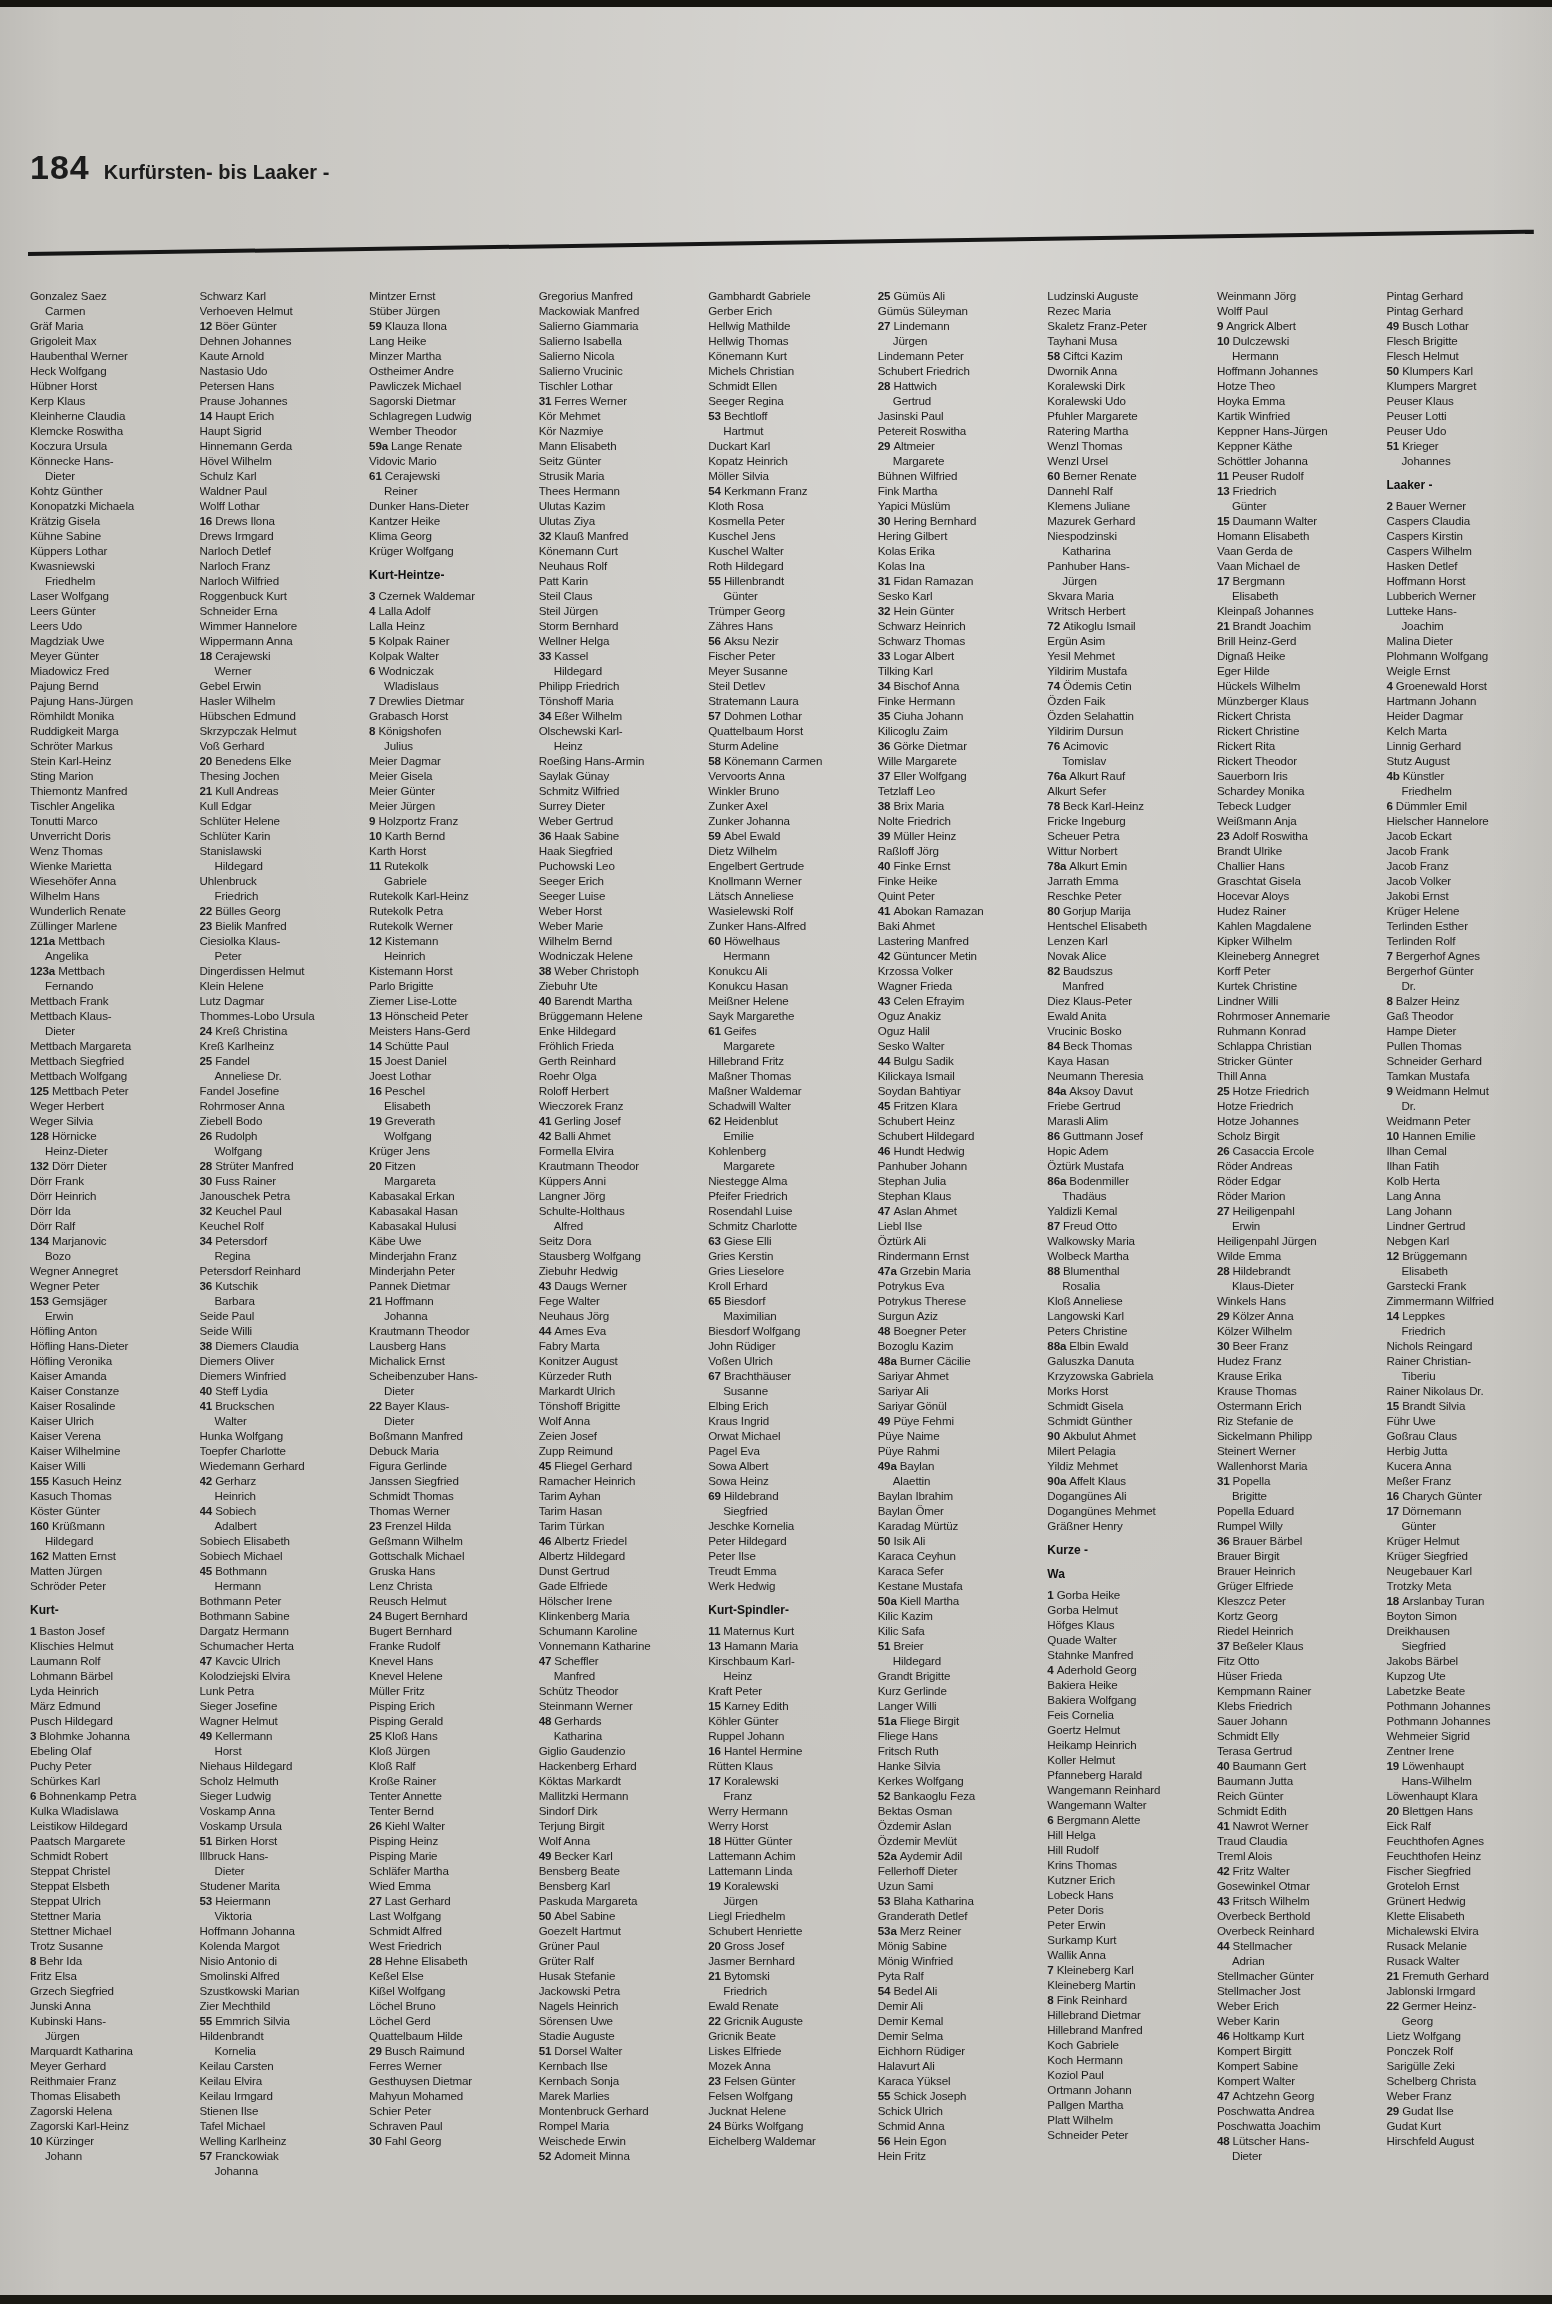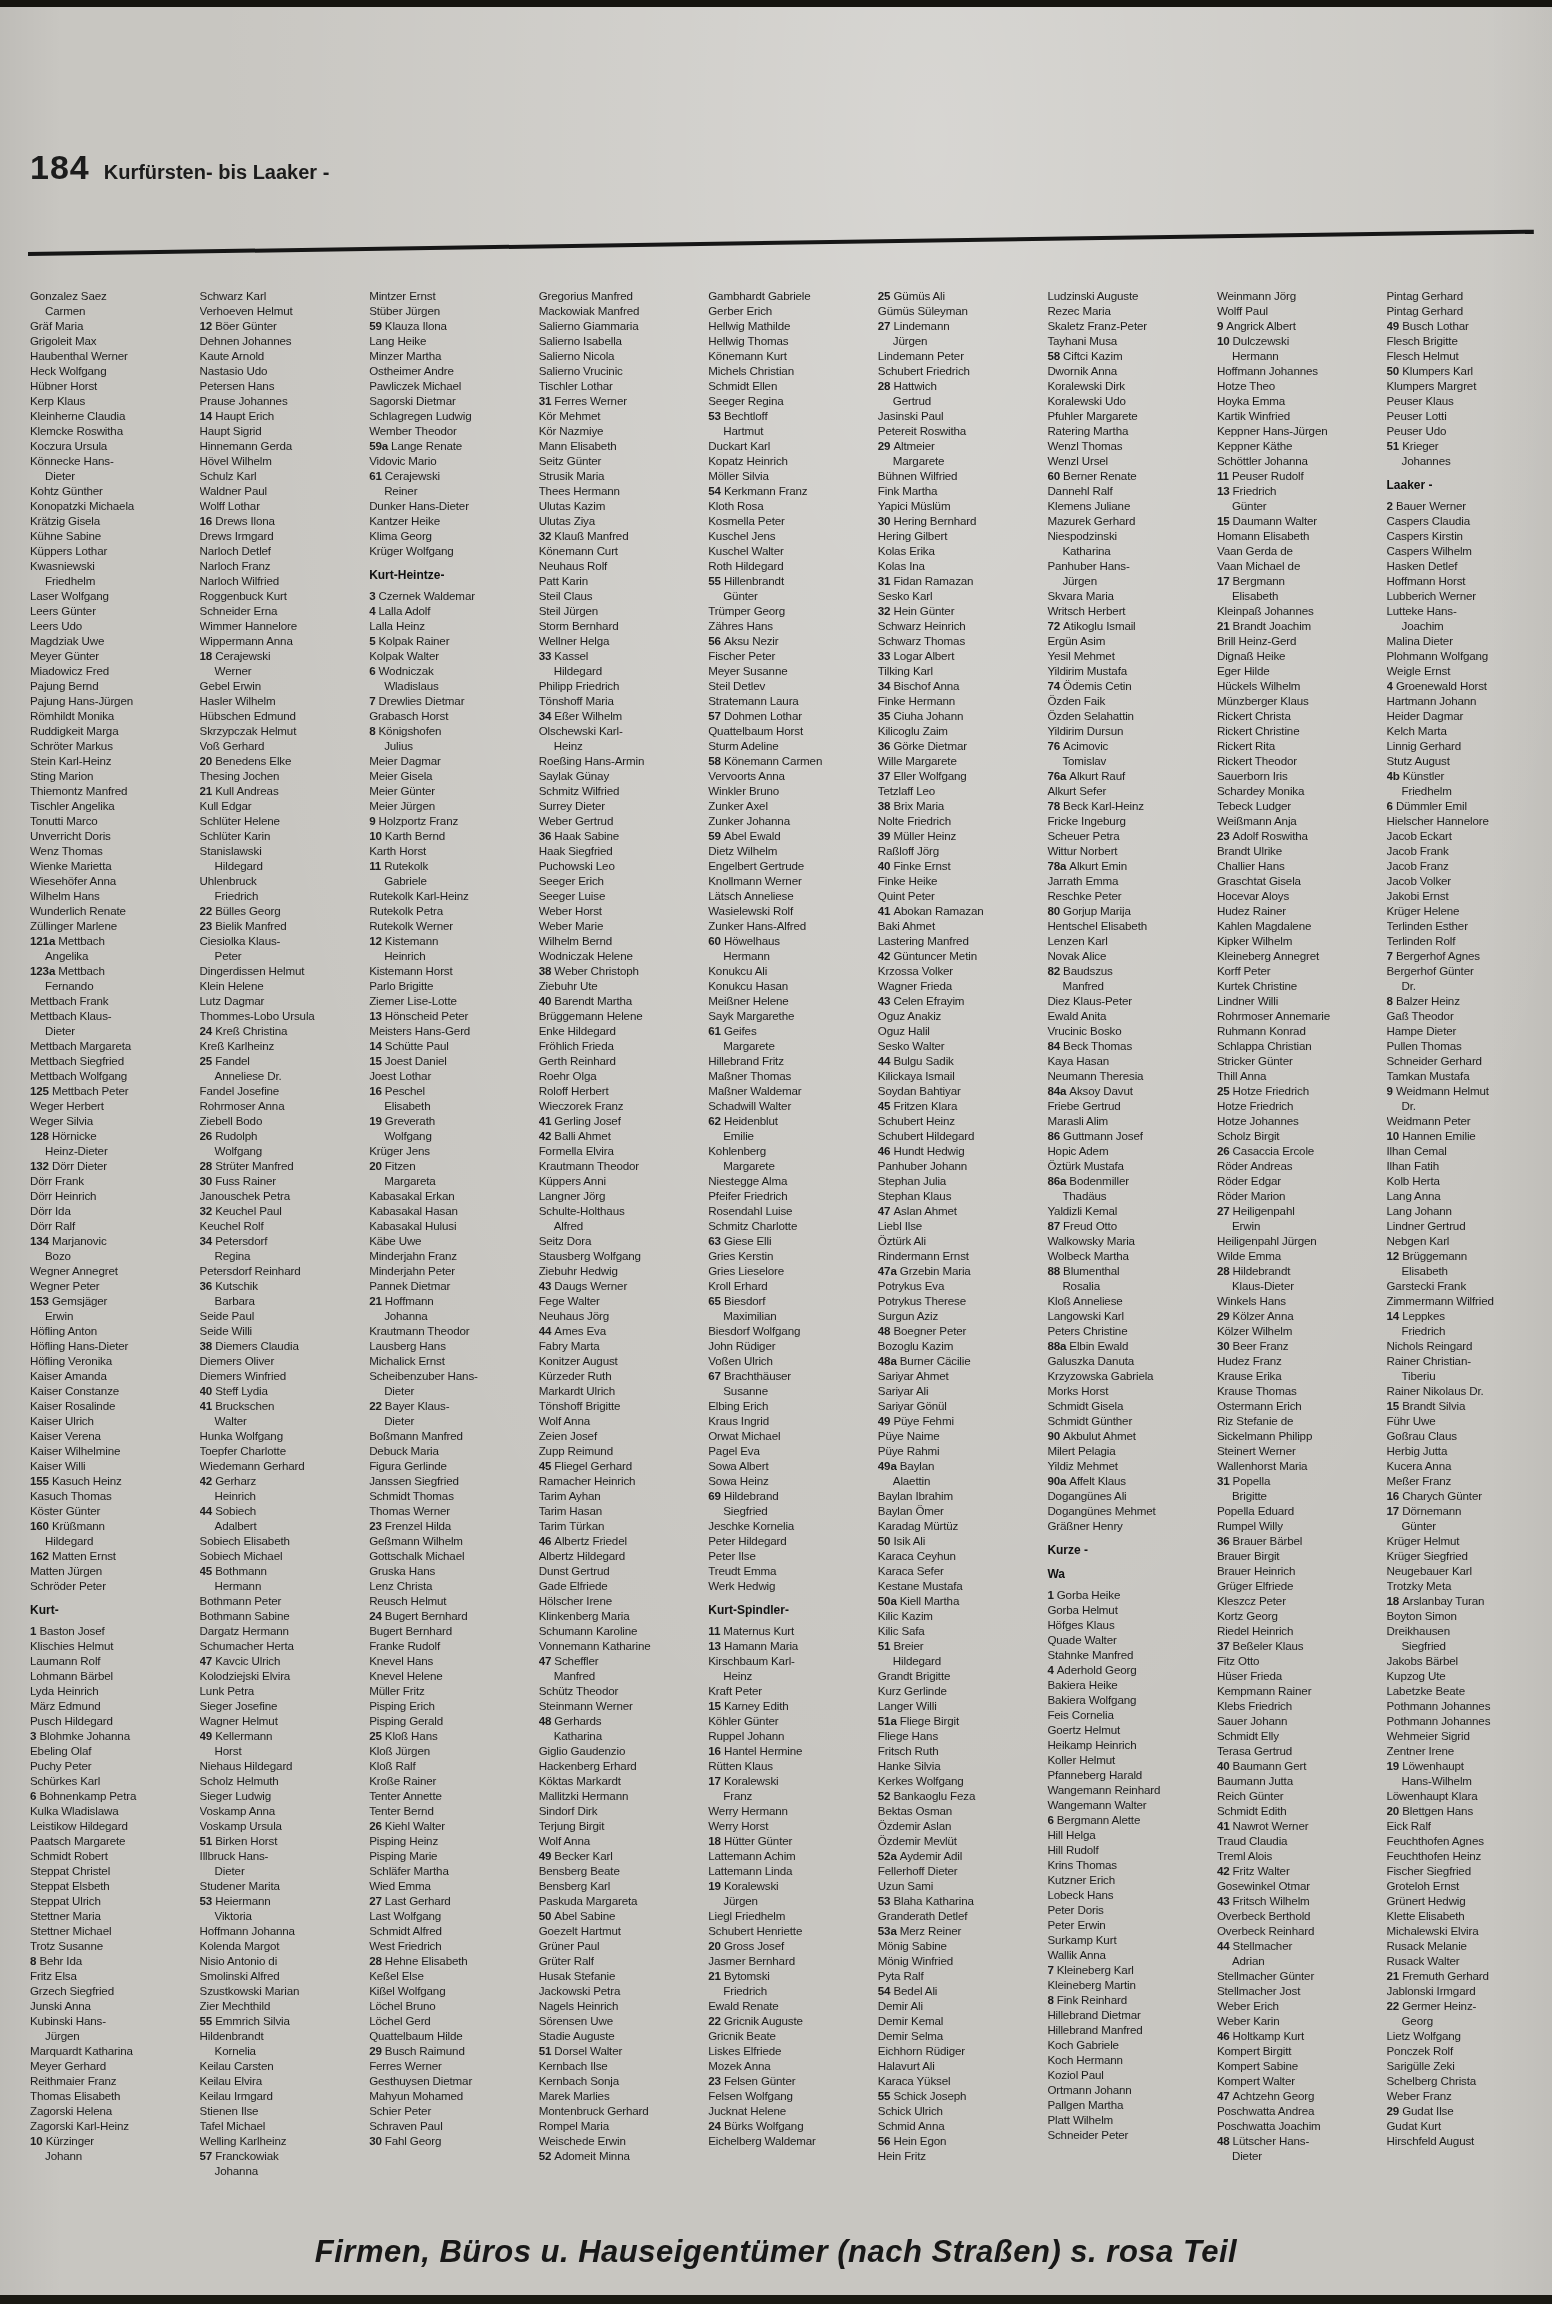--- a/index.html
+++ b/index.html
@@ -9,21 +9,21 @@
         background:radial-gradient(ellipse at 60% 6%, rgba(255,255,255,.28), rgba(0,0,0,0) 55%),
                    linear-gradient(90deg, rgba(0,0,0,.05), rgba(0,0,0,0) 4%, rgba(0,0,0,0) 96%, rgba(0,0,0,.04));}
   .edge-strip-top{position:absolute;top:0;left:0;right:0;height:7px;background:#15140f;}
   .edge-strip-bottom{position:absolute;bottom:0;left:0;right:0;height:9px;background:#1a1913;}
   .masthead{position:absolute;top:148px;left:30px;display:flex;align-items:baseline;gap:14px;}
   .pageno{font-size:34px;font-weight:bold;letter-spacing:1px;}
   .mast-title{font-size:20px;font-weight:bold;}
   .mast-right{position:absolute;top:100px;right:24px;text-align:right;font-size:29px;font-weight:bold;line-height:36px;}
   .rule{position:absolute;left:28px;right:18px;top:252px;height:4px;background:#161616;
         transform:rotate(-0.85deg);transform-origin:left center;}
-  .cols{position:absolute;top:288px;left:30px;right:6px;bottom:110px;display:flex;gap:10px;}
+  .cols{position:absolute;top:288px;left:30px;right:6px;bottom:110px;display:flex;gap:10px;justify-content:center;}
   .col{flex:1 1 0;min-width:0;}
   .line{font-size:11.6px;line-height:15px;white-space:nowrap;overflow:hidden;letter-spacing:-0.15px;}
   .cont{padding-left:15px;}
   .hdr{font-size:12px;font-weight:bold;margin:10px 0 6px;letter-spacing:0;color:#111;}
   .num{font-weight:bold;}
   .footer-note{position:absolute;left:0;right:0;bottom:34px;text-align:center;
         font-size:31px;font-weight:bold;font-style:italic;letter-spacing:.5px;color:#171717;}
 </style>
 </head>
 <body>
@@ -1169,15 +1169,14 @@
         <div class="line">Ponczek Rolf</div>
         <div class="line">Sarigülle Zeki</div>
         <div class="line">Schelberg Christa</div>
         <div class="line">Weber Franz</div>
         <div class="line"><span class="num">29 </span>Gudat Ilse</div>
         <div class="line">Gudat Kurt</div>
         <div class="line">Hirschfeld August</div>
       </div>
     </div>
 
-  <div class="footer-note">Firmen, Büros u. Hauseigentümer (nach Straßen) s. rosa Teil</div>
   <div class="edge-strip-bottom"></div>
 </div>
 
 </body></html>

